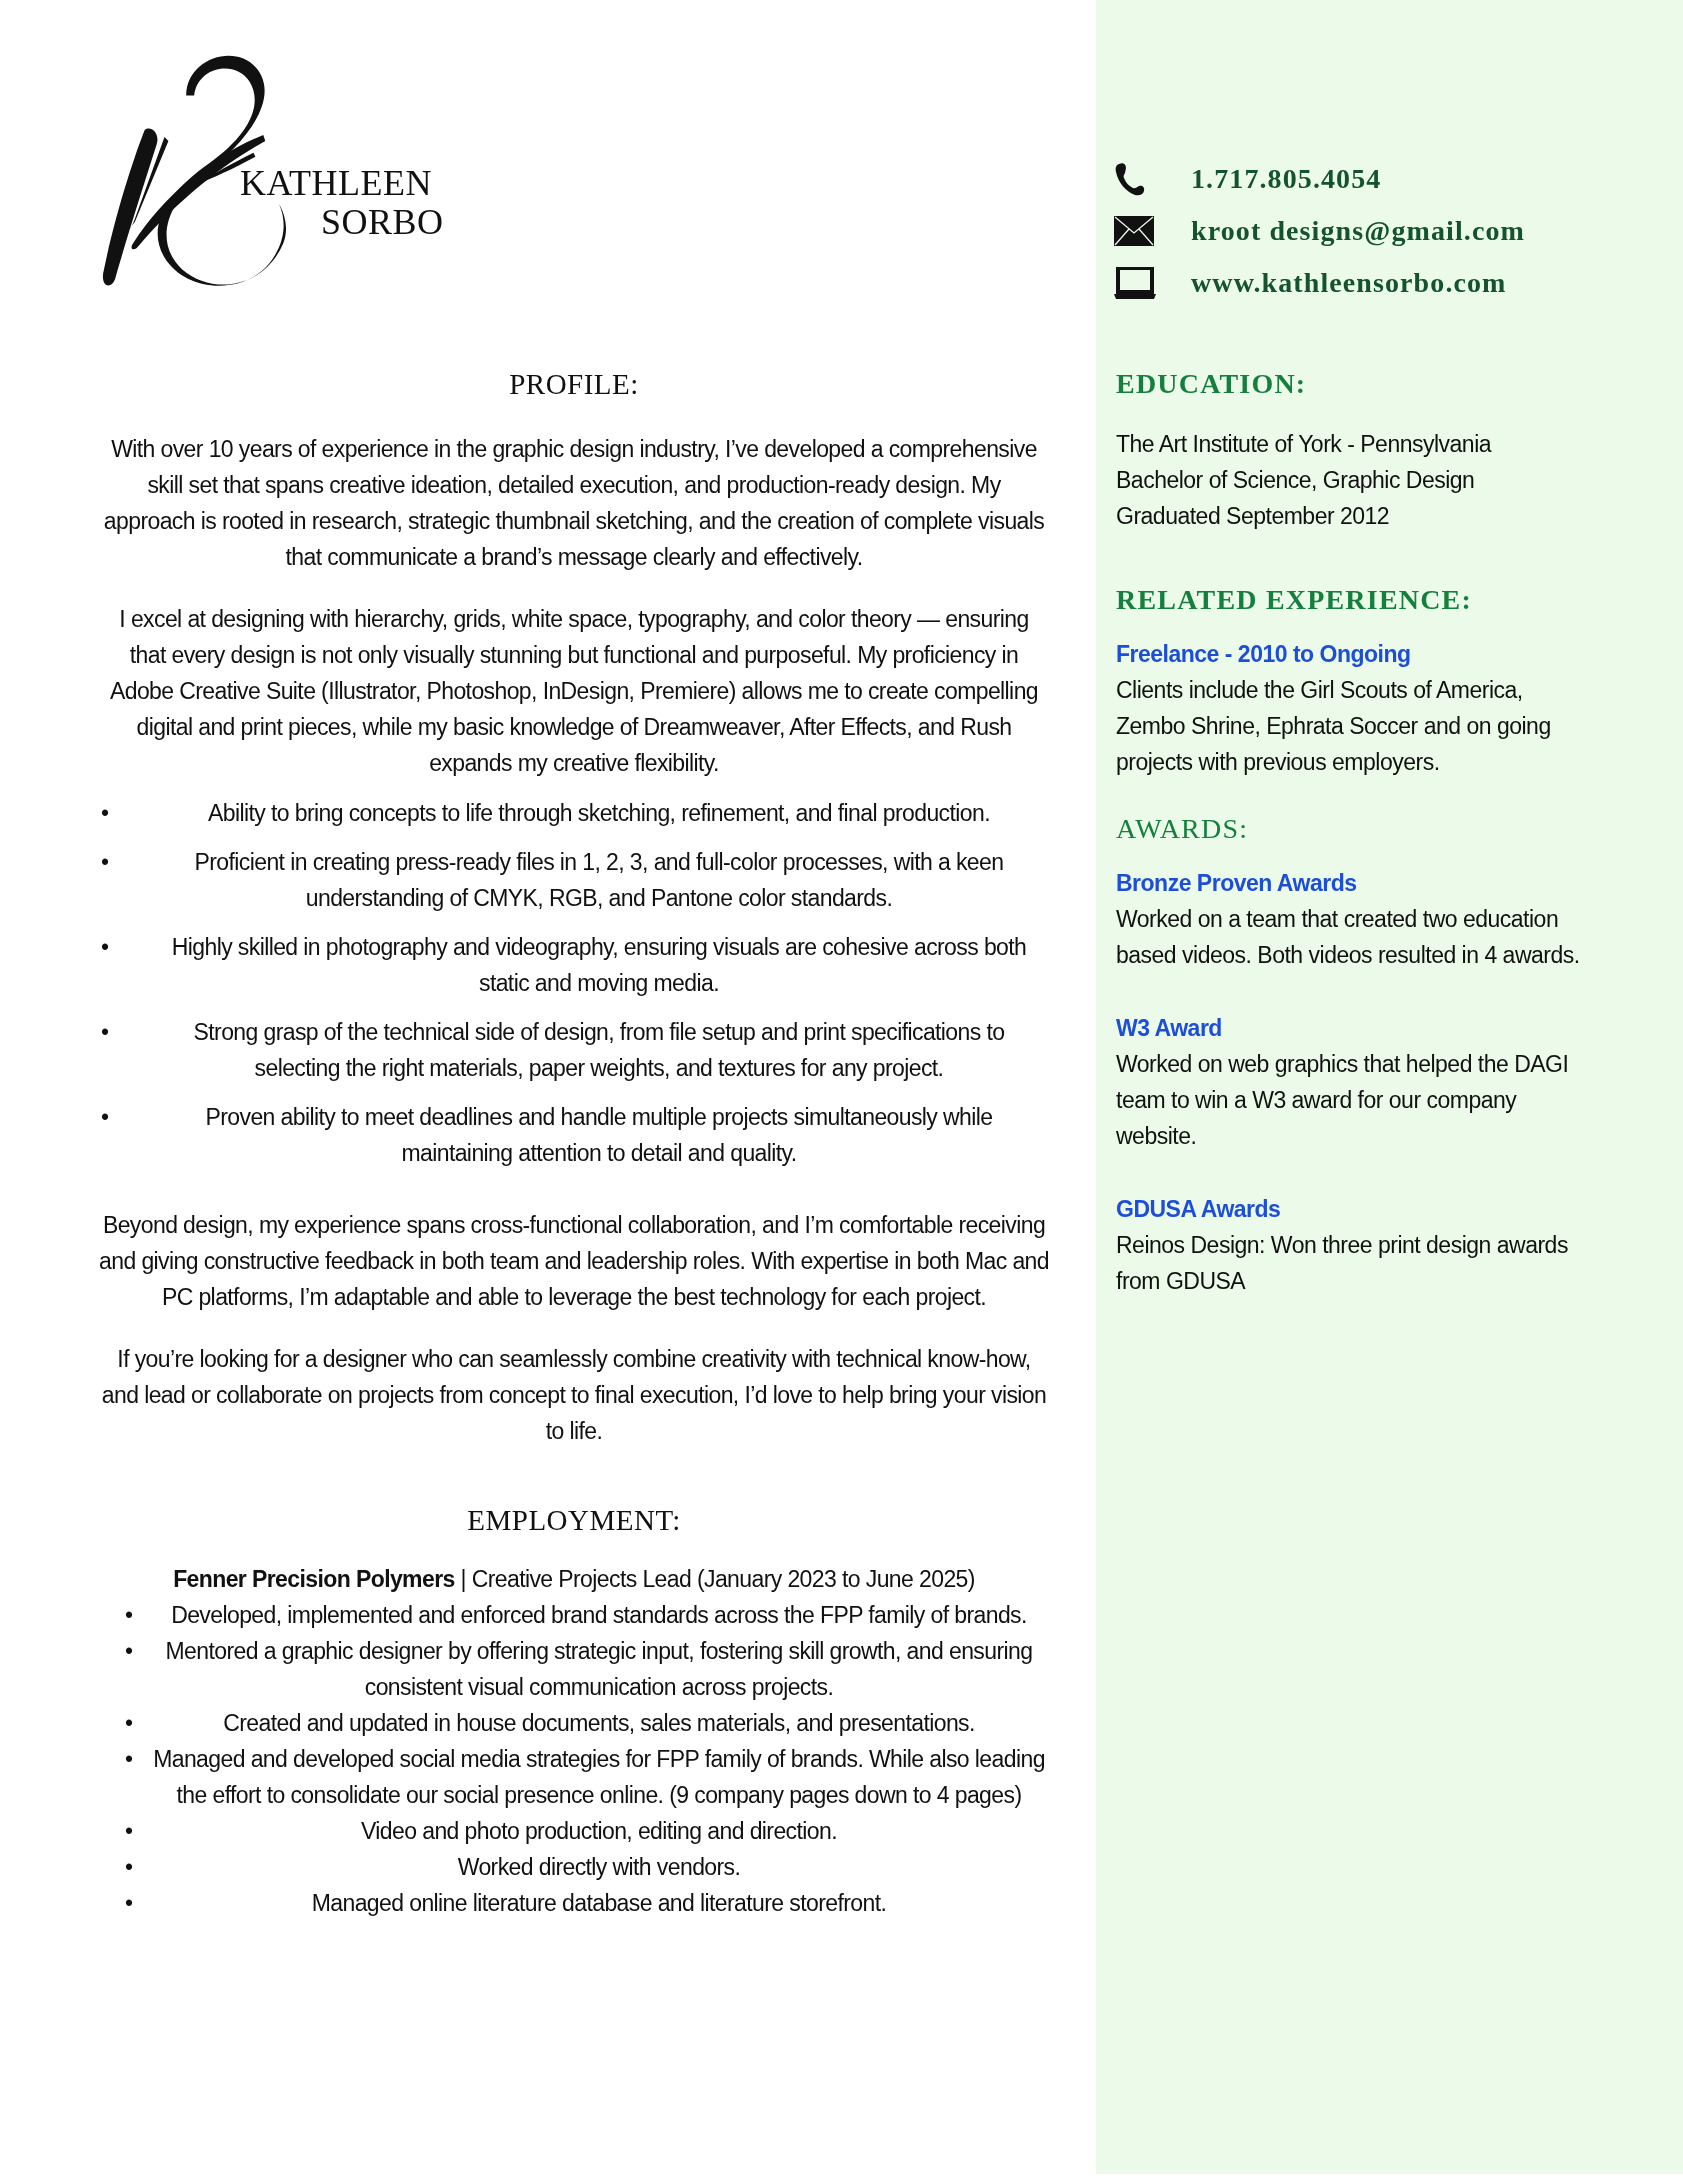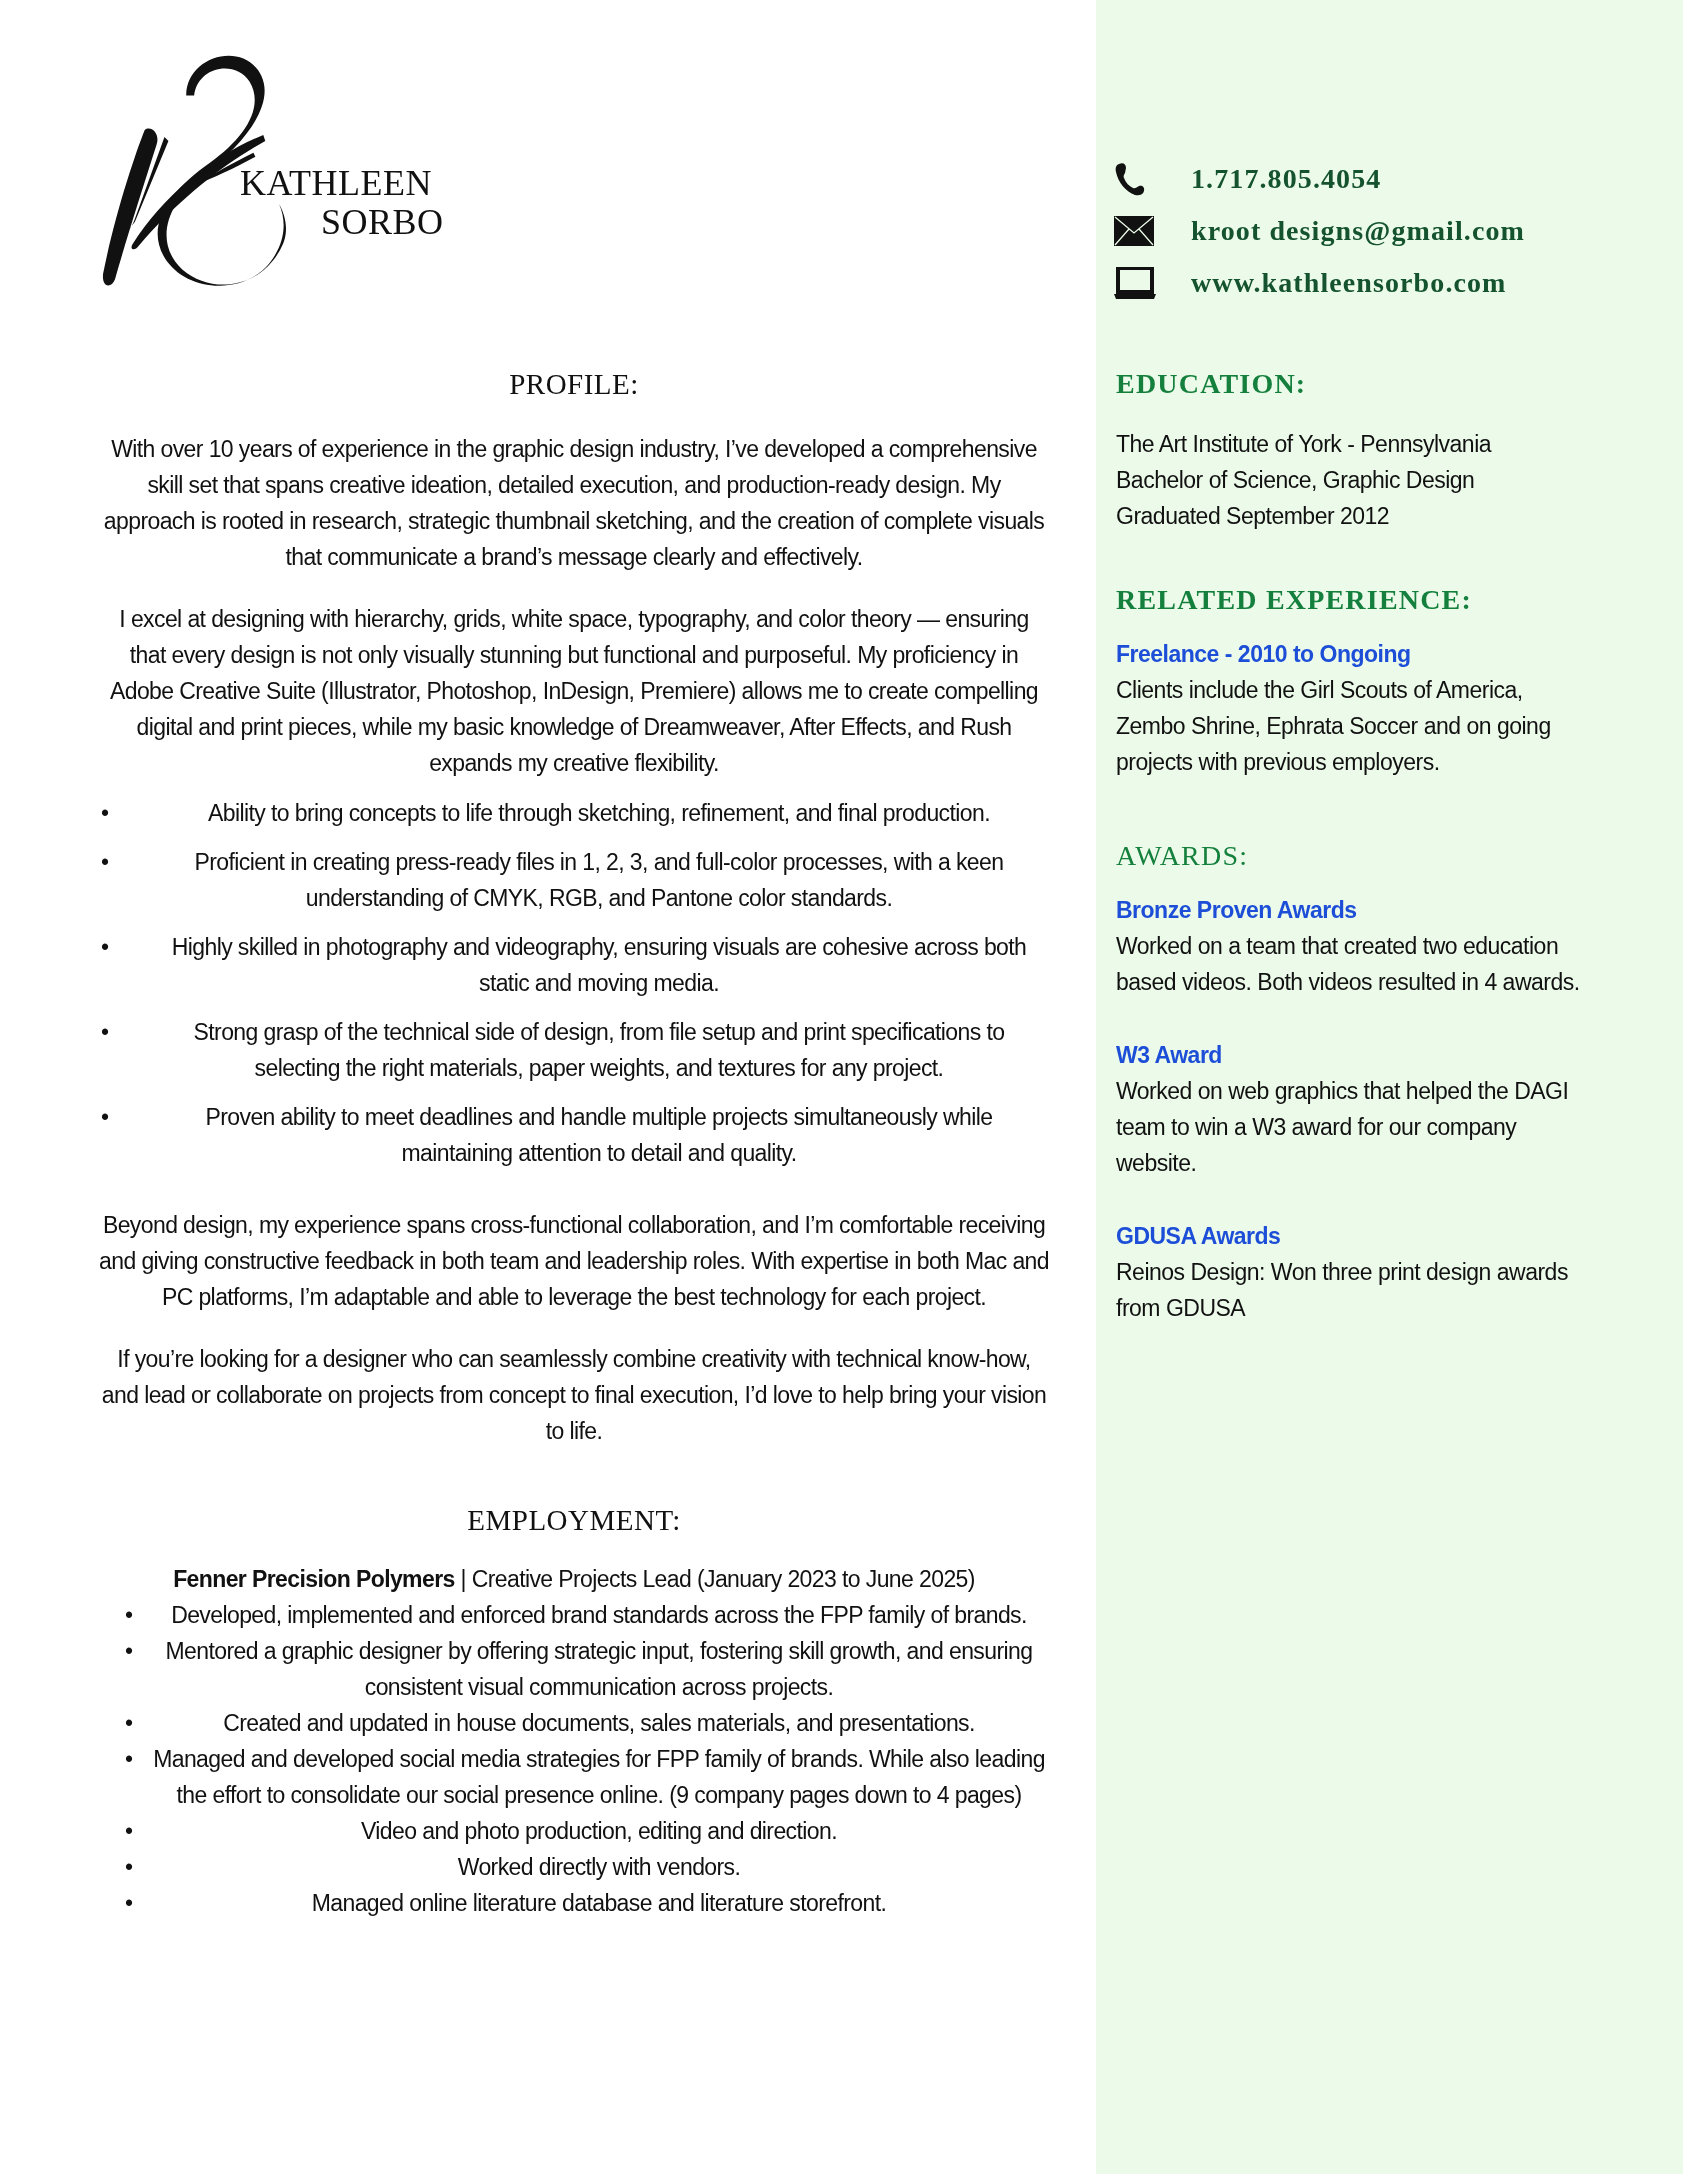--- a/index.html
+++ b/index.html
@@ -137,21 +137,21 @@
     <div class="side-text">Bachelor of Science, Graphic Design</div>
     <div class="side-text">Graduated September 2012</div>
   </section>
 
   <section style="margin-top:50px;">
     <h2 class="h-side" style="margin-bottom:20px;">RELATED EXPERIENCE:</h2>
     <div class="side-strong">Freelance - 2010 to Ongoing</div>
     <div class="side-text" style="width:465px;">Clients include the Girl Scouts of America, Zembo Shrine, Ephrata Soccer and on going projects with previous employers.</div>
   </section>
 
-  <section style="margin-top:60px;">
+  <section style="margin-top:33px;">
     <h2 class="h-side" style="margin-bottom:20px; font-weight:normal;">AWARDS:</h2>
     <div class="side-block">
       <div class="side-strong">Bronze Proven Awards</div>
       <div class="side-text" style="width:465px;">Worked on a team that created two education based videos. Both videos resulted in 4 awards.</div>
     </div>
     <div class="side-block" style="margin-top:37px;">
       <div class="side-strong">W3 Award</div>
       <div class="side-text" style="width:465px;">Worked on web graphics that helped the DAGI team to win a W3 award for our company website.</div>
     </div>
     <div class="side-block" style="margin-top:37px;">

